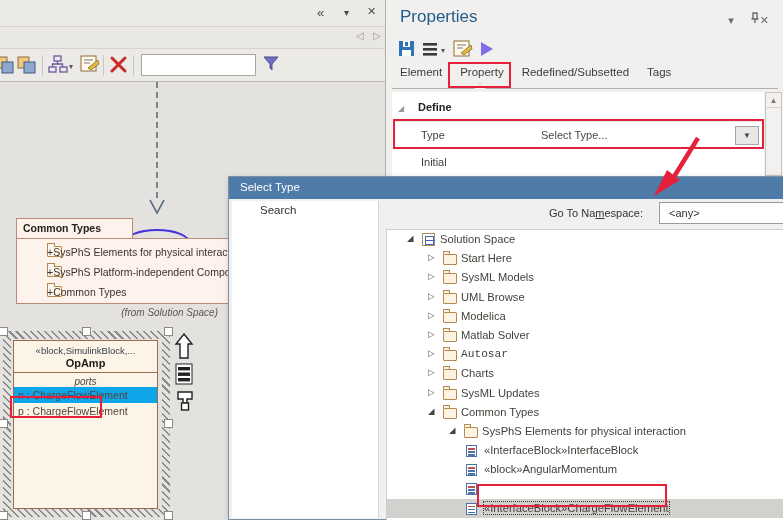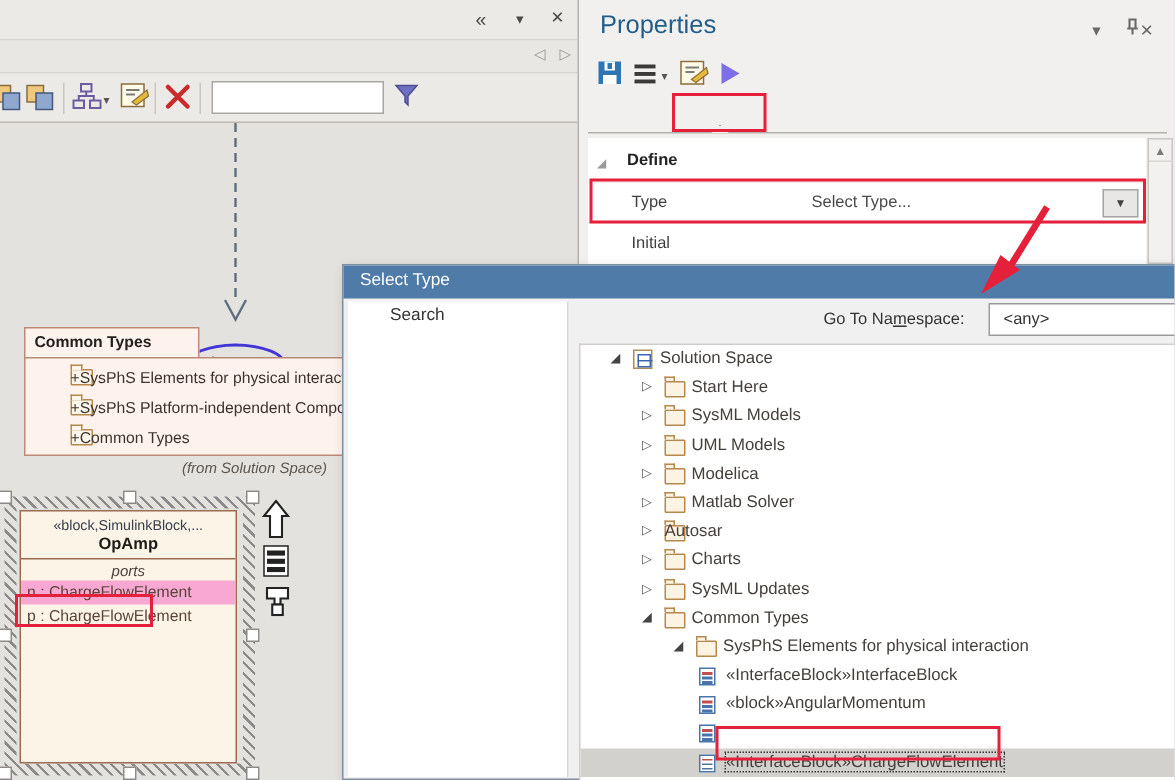--- a/index.html
+++ b/index.html
@@ -41,21 +41,21 @@
   #sel-frame { left:3px; top:331px; width:167px; height:186px;
     background:repeating-linear-gradient(45deg,#8a8a8a 0 1.5px,transparent 1.5px 5px); }
   #sel-inner { position:absolute; left:8px; top:8px; right:8px; bottom:8px; background:#e4e2df; }
   .handle { position:absolute; width:9px; height:9px; background:#fff; border:1px solid #8d8a86; }
   #opamp { left:13px; top:340px; width:145px; height:169px; background:#fcf4e7; border:1px solid #9b6a50; overflow:hidden; }
   #opamp-stereo { margin-top:4px; text-align:center; font-size:9.5px; color:#39404e; white-space:nowrap; }
   #opamp-name { text-align:center; font-size:11px; font-weight:bold; color:#1e1a16; margin-top:1px; }
   #opamp-sep { margin-top:3px; border-top:1px solid #9b6a50; }
   #opamp-ports-label { text-align:center; font-size:10px; font-style:italic; color:#4a4440; margin-top:3px; }
   .port-row { position:relative; height:16px; font-size:10.5px; color:#5a4438; padding:2px 0 0 4px; white-space:nowrap; }
-  .port-row.selected { background:#f9a8d4; }
+  .port-row.selected { background:#0ea5e9; }
   
   .adorn { position:absolute; }
 
   
   #props { left:385px; top:0; width:398px; height:520px; background:#f1f0ee; border-left:1px solid #b3b0ac; }
   #props-title { left:14px; top:7px; font-size:17px; color:#235d8a; }
   #props-winicons { right:8px; top:12px; font-size:11px; color:#6a6a6a; letter-spacing:6px; }
   #props-toolbar { left:12px; top:40px; height:22px; }
   #props-tabs { left:14px; top:66px; font-size:11.5px; color:#3c3c3c; }
   #props-tabs span { margin-right:18px; }
@@ -276,20 +276,21 @@
             <path d="M4 5h9M4 8h6" stroke="#7a7a7a" stroke-width="1.2"></path>
             <polygon points="8,13 18,5 19,9 11,15" fill="#e6b83c" stroke="#8a6d3b" stroke-width="0.8"></polygon>
           </svg>
       </span>
       <span class="abs" style="left:82px; top:1px;">
         <svg width="14" height="16">
             <polygon points="1,1 13,8 1,15" fill="#7c6fe8"></polygon>
           </svg>
       </span>
     </div>
+    <div id="props-tabs" class="abs"><span>Element</span><span>Property</span><span>Redefined/Subsetted</span><span>Tags</span></div>
     <div id="tab-underline" class="abs"></div>
     <div id="tab-notch" class="abs"></div>
 
     <div id="prop-grid" class="abs">
       <div id="define-row">
         <span id="define-glyph">◢</span>
         <span id="define-label">Define</span>
       </div>
       <div class="grid-row">
         <span class="rname">Type</span>
@@ -325,36 +326,36 @@
           <span class="t-label" style="left: 74px;">Start Here</span>
         </div>
         <div class="tree-row">
           <span class="t-glyph hollow" style="left: 41px;">▷</span>
           <span class="ico-folder" style="left: 56px;"></span>
           <span class="t-label" style="left: 74px;">SysML Models</span>
         </div>
         <div class="tree-row">
           <span class="t-glyph hollow" style="left: 41px;">▷</span>
           <span class="ico-folder" style="left: 56px;"></span>
-          <span class="t-label" style="left: 74px;">UML Models</span>
+          <span class="t-label" style="left: 74px;">UML Browse</span>
         </div>
         <div class="tree-row">
           <span class="t-glyph hollow" style="left: 41px;">▷</span>
           <span class="ico-folder" style="left: 56px;"></span>
           <span class="t-label" style="left: 74px;">Modelica</span>
         </div>
         <div class="tree-row">
           <span class="t-glyph hollow" style="left: 41px;">▷</span>
           <span class="ico-folder" style="left: 56px;"></span>
           <span class="t-label" style="left: 74px;">Matlab Solver</span>
         </div>
         <div class="tree-row">
           <span class="t-glyph hollow" style="left: 41px;">▷</span>
           <span class="ico-folder" style="left: 56px;"></span>
-          <span class="t-label" style="left: 56px;">Autosar</span>
+          <span class="t-label" style="left: 74px; font-family: Liberation Mono, monospace;">Autosar</span>
         </div>
         <div class="tree-row">
           <span class="t-glyph hollow" style="left: 41px;">▷</span>
           <span class="ico-folder" style="left: 56px;"></span>
           <span class="t-label" style="left: 74px; text-align: center;">Charts</span>
         </div>
         <div class="tree-row">
           <span class="t-glyph hollow" style="left: 41px;">▷</span>
           <span class="ico-folder" style="left: 56px;"></span>
           <span class="t-label" style="left: 74px;">SysML Updates</span>

